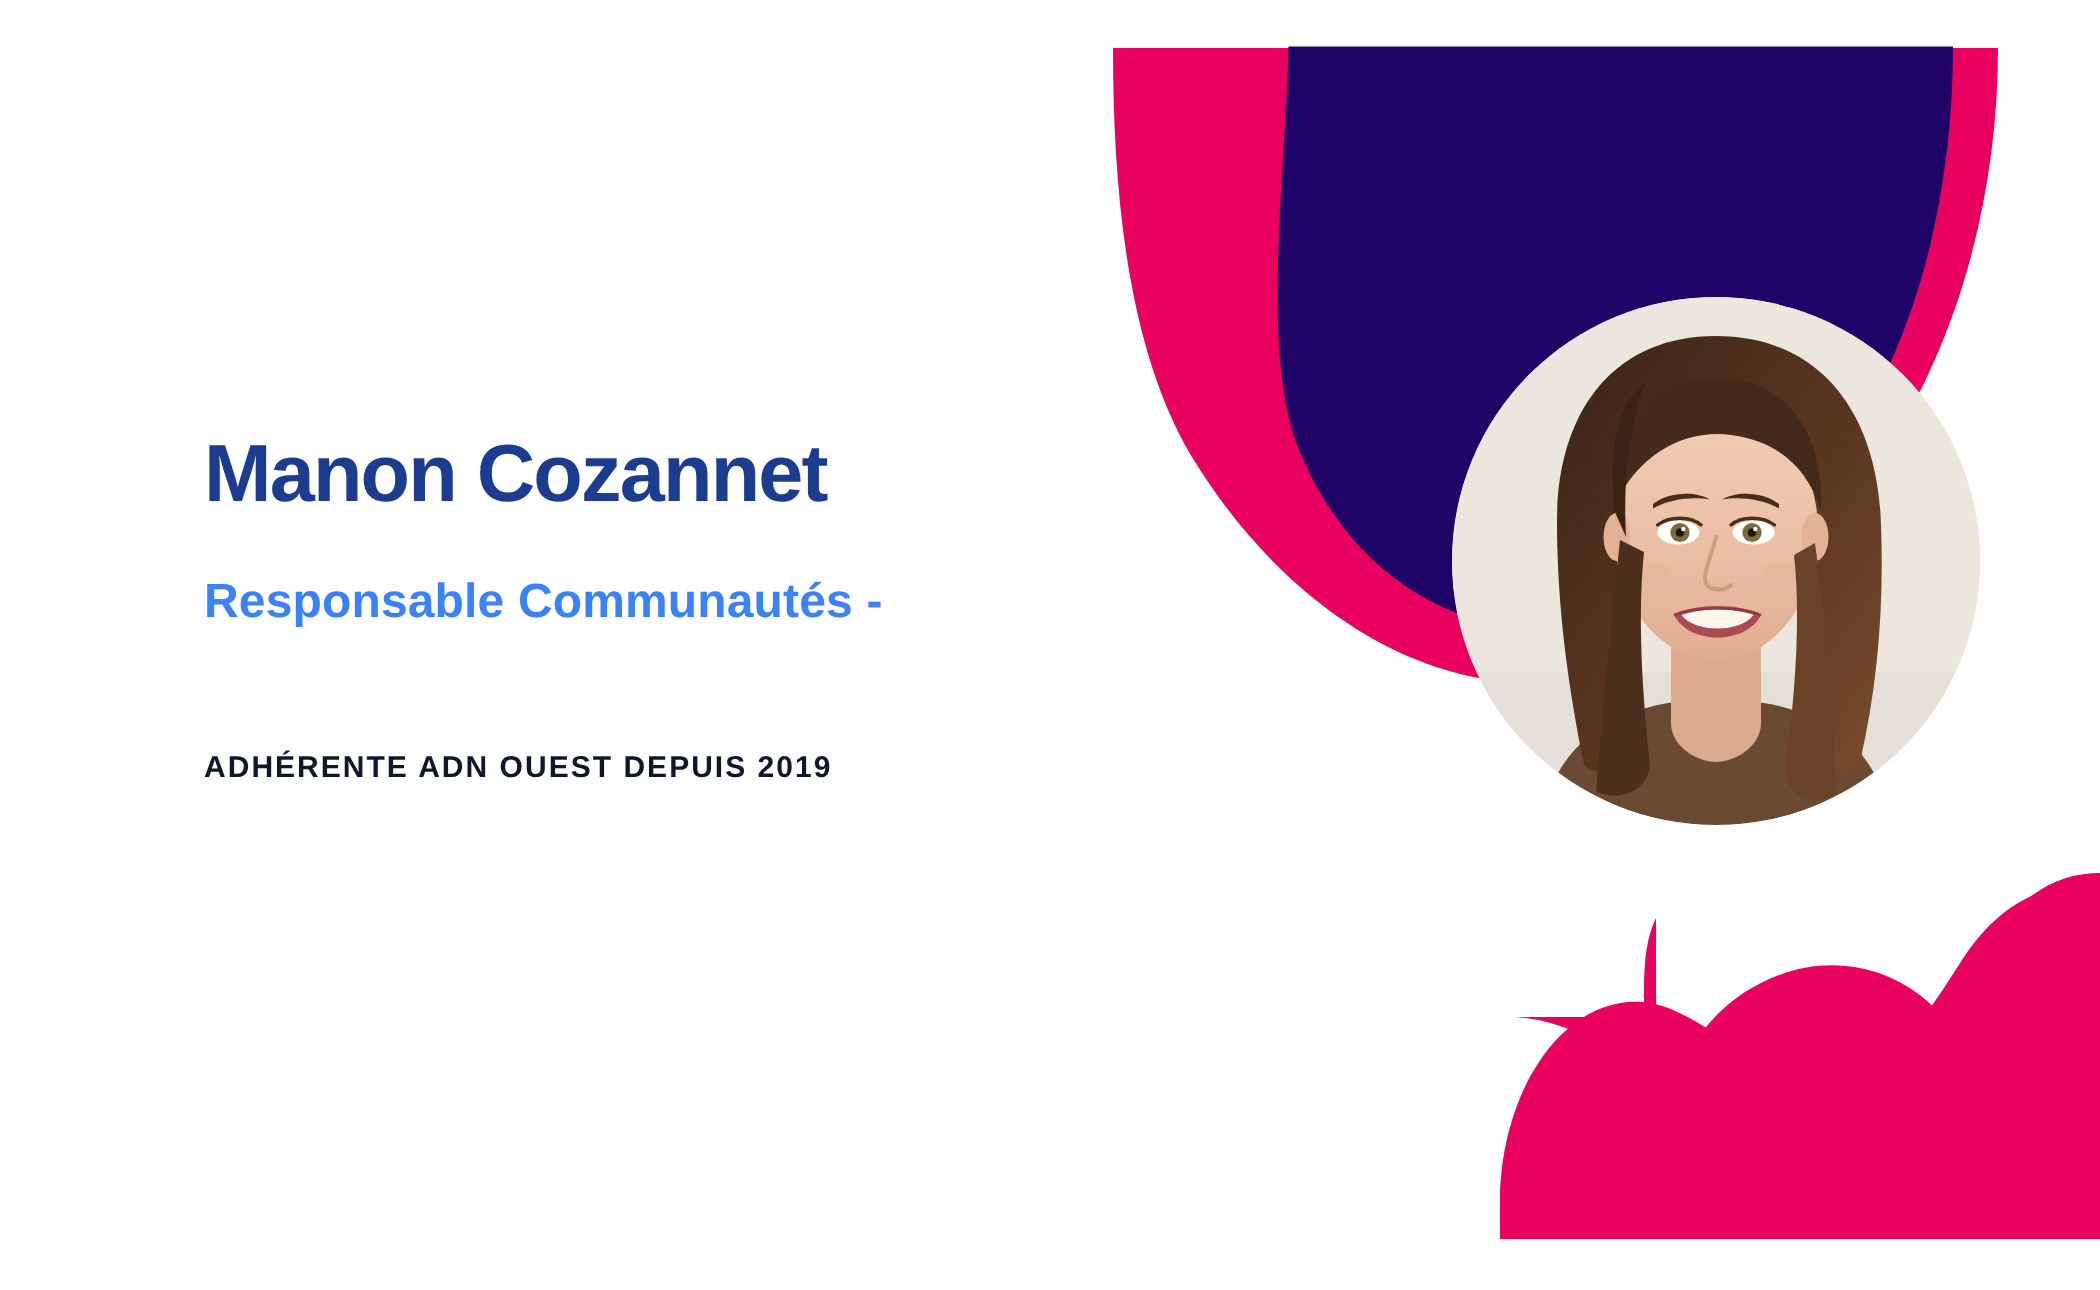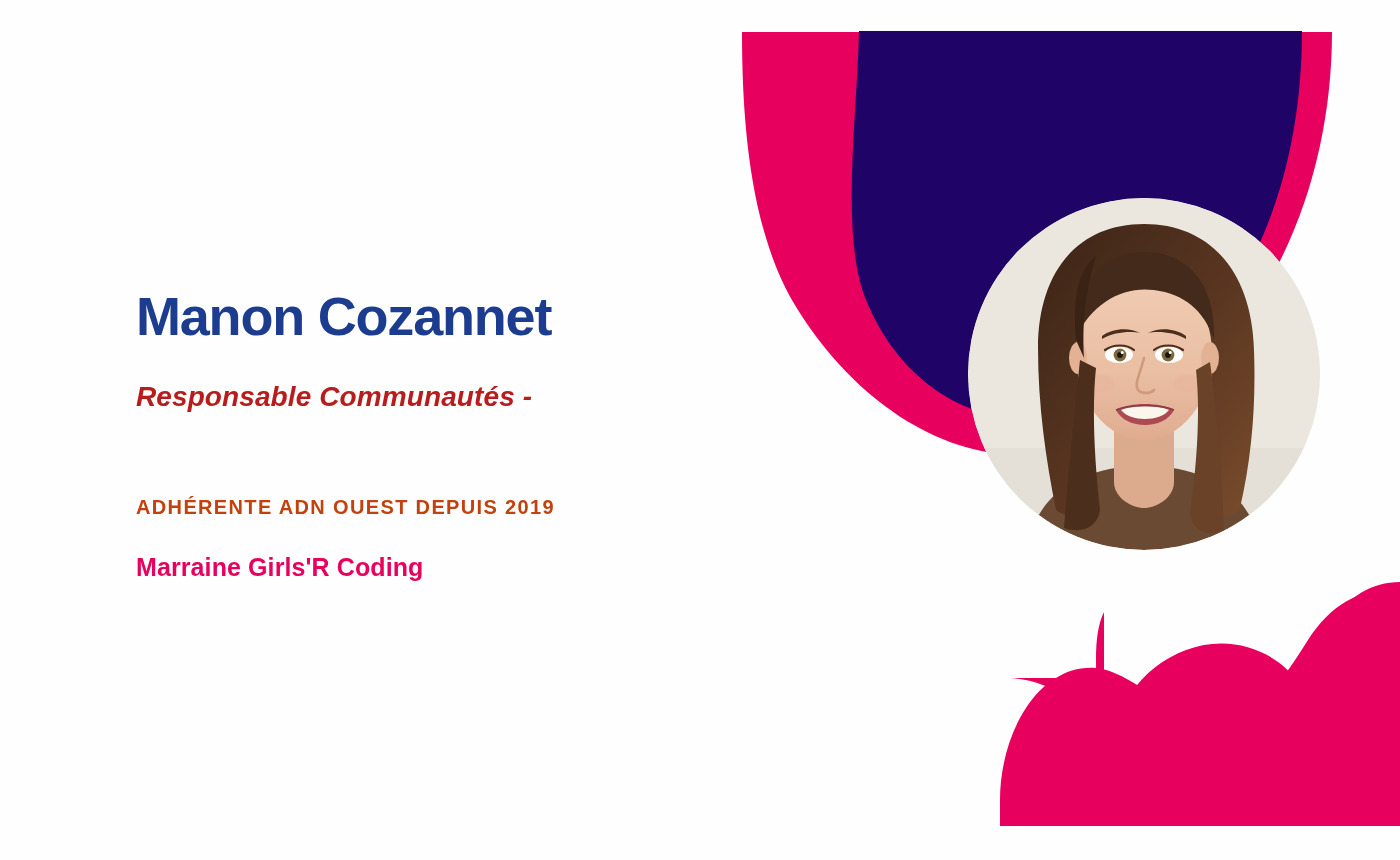--- a/index.html
+++ b/index.html
@@ -52,33 +52,32 @@
     font-size: 54px;
     font-weight: 700;
     letter-spacing: -1.2px;
     color: #1c3c8f;
     line-height: 1.05;
     margin: 0;
     white-space: nowrap;
   }
   #role-block {
     margin-top: 34px;
-    font-size: 28px;
+    font-size: 32px;
     font-weight: 600;
-    color: #b91c1c;
+    color: #3b82f6;
     line-height: 1.32;
     letter-spacing: 0.1px;
-    font-style: italic;
   }
   #membership-line {
     margin-top: 80px;
     font-size: 20px;
     font-weight: 700;
     letter-spacing: 1.35px;
-    color: #c2410c;
+    color: #0f172a;
     text-transform: uppercase;
   }
   #sponsor-line {
     margin-top: 34px;
     font-size: 25px;
     font-weight: 600;
     color: #e8005f;
     letter-spacing: 0.1px;
   }
 </style>
@@ -212,17 +211,16 @@
   <div id="text-block">
 
     <h1 id="person-name">Manon Cozannet</h1>
 
     <div id="role-block">
       <div>Responsable Communautés -</div>
     </div>
 
     <div id="membership-line">ADHÉRENTE ADN OUEST DEPUIS 2019</div>
 
-    <div id="sponsor-line">Marraine Girls'R Coding</div>
 
   </div>
 
 </div>
 
 </body></html>

